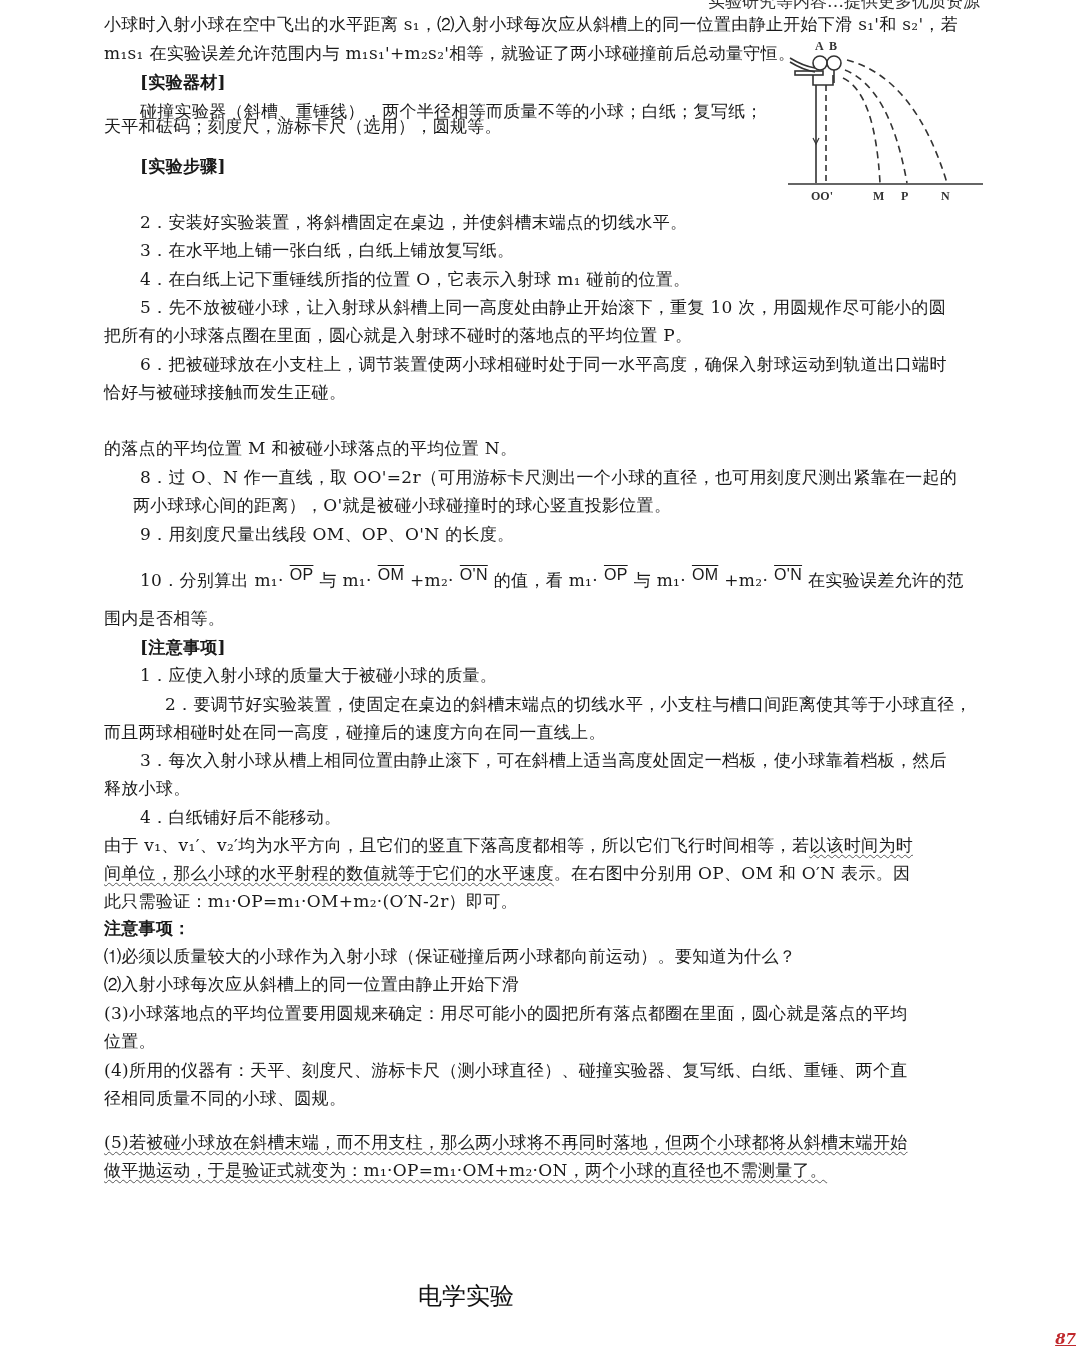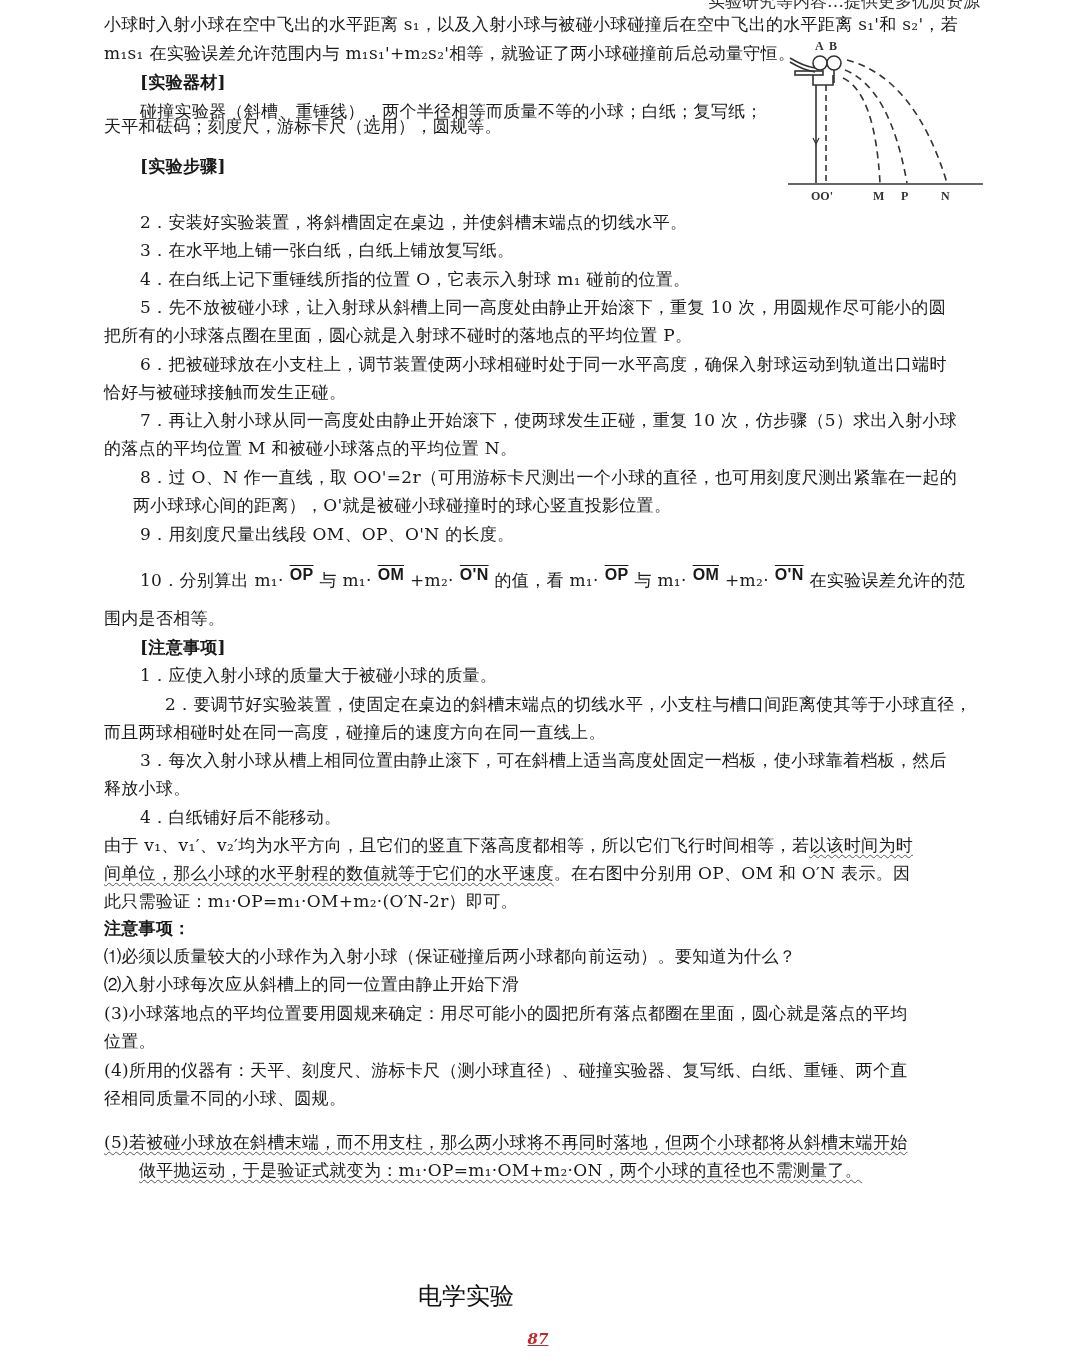--- a/index.html
+++ b/index.html
@@ -4,36 +4,36 @@
 <style>
   html, body { margin:0; padding:0; background:#ffffff; }
   body { width:1080px; height:1371px; position:relative; overflow:hidden;
          font-family:"DejaVu Serif","Liberation Serif",serif; color:#1a1a1a; }
   .page { position:absolute; left:0; top:0; width:1080px; height:1371px; }
   .line { position:absolute; left:104px; font-size:17px; line-height:20px; white-space:nowrap; letter-spacing:0.3px; }
   .ind { left:140px; }
   .bold { font-weight:bold; }
   .header-cut { position:absolute; top:-10px; right:100px; font-size:17px; color:#333; white-space:nowrap; }
   .wavy { text-decoration: underline wavy #555; text-decoration-thickness:1px; text-underline-offset:3px; }
-  .ovl { text-decoration: overline; font-family:"Liberation Sans",sans-serif; position:relative; top:-6px; margin:0 6px; font-size:16px;font-weight:bold; }
+  .ovl { text-decoration: overline; font-family:"Liberation Sans",sans-serif; position:relative; top:-6px; margin:0 6px; font-size:16px; }
   .section-title { position:absolute; top:1280px; left:0; width:932px; text-align:center;
                    font-family:"DejaVu Sans","Liberation Sans",sans-serif; font-size:24px; color:#111; }
-  .page-num { position:absolute; top:1330px; left:0; width:1076px; text-align:center;
+  .page-num { position:absolute; top:1330px; left:0; width:1076px; text-align:right;
               font-size:15px; font-weight:bold; font-style:italic; color:#c0282c; }
   .page-num span { text-decoration: underline; }
   .diagram { position:absolute; left:785px; top:38px; width:200px; height:170px; }
 </style>
 </head>
 <body>
 
 <div class="page">
 
   <div class="header-cut">实验研究等内容…提供更多优质资源</div>
 
-  <div class="line" style="top:14px;">小球时入射小球在空中飞出的水平距离 s₁，以及入射小球与被碰小球碰撞后在空中飞出的水平距离 s₁'和 s₂'，若</div>
+  <div class="line" style="top:14px;">小球时入射小球在空中飞出的水平距离 s₁，⑵入射小球每次应从斜槽上的同一位置由静止开始下滑 s₁'和 s₂'，若</div>
   <div class="line" style="top:43px;">m₁s₁ 在实验误差允许范围内与 m₁s₁'+m₂s₂'相等，就验证了两小球碰撞前后总动量守恒。</div>
 
   <div class="diagram">
     <svg width="200" height="170" viewBox="0 0 200 170">
       <g stroke="#333" fill="none" stroke-width="1.6">
         <path d="M5 20 Q18 28 30 30"></path>
         <path d="M5 24 Q18 32 30 34"></path>
         <rect x="10" y="33" width="28" height="4"></rect>
         <path d="M28 37 L28 47 L48 47 L48 37"></path>
         <circle cx="35" cy="25" r="7"></circle>
@@ -63,21 +63,20 @@
   <div class="line" style="top:116px;">天平和砝码；刻度尺，游标卡尺（选用），圆规等。</div>
 
   <div class="line ind bold" style="top:156px;">[实验步骤]</div>
   <div class="line ind" style="top:212px;">2．安装好实验装置，将斜槽固定在桌边，并使斜槽末端点的切线水平。</div>
   <div class="line ind" style="top:240px;">3．在水平地上铺一张白纸，白纸上铺放复写纸。</div>
   <div class="line ind" style="top:269px;">4．在白纸上记下重锤线所指的位置 O，它表示入射球 m₁ 碰前的位置。</div>
   <div class="line ind" style="top:297px;">5．先不放被碰小球，让入射球从斜槽上同一高度处由静止开始滚下，重复 10 次，用圆规作尽可能小的圆</div>
   <div class="line" style="top:325px;">把所有的小球落点圈在里面，圆心就是入射球不碰时的落地点的平均位置 P。</div>
   <div class="line ind" style="top:354px;">6．把被碰球放在小支柱上，调节装置使两小球相碰时处于同一水平高度，确保入射球运动到轨道出口端时</div>
   <div class="line" style="top:382px;">恰好与被碰球接触而发生正碰。</div>
-  <div class="line ind" style="top:410px;">7．再让入射小球从同一高度处由静止开始滚下，使两球发生正碰，重复 10 次，仿步骤（5）求出入射小球</div>
   <div class="line" style="top:438px;">的落点的平均位置 M 和被碰小球落点的平均位置 N。</div>
   <div class="line ind" style="top:467px;">8．过 O、N 作一直线，取 OO'=2r（可用游标卡尺测出一个小球的直径，也可用刻度尺测出紧靠在一起的</div>
   <div class="line" style="top:495px;margin-left:29px;">两小球球心间的距离），O'就是被碰小球碰撞时的球心竖直投影位置。</div>
   <div class="line ind" style="top:524px;">9．用刻度尺量出线段 OM、OP、O'N 的长度。</div>
 
   <div class="line ind" style="top:570px;">
     <span>10．分别算出 m₁·</span><span class="ovl">OP</span><span>与 m₁·</span><span class="ovl">OM</span><span>+m₂·</span><span class="ovl">O'N</span><span>的值，看 m₁·</span><span class="ovl">OP</span><span>与 m₁·</span><span class="ovl">OM</span><span>+m₂·</span><span class="ovl">O'N</span><span>在实验误差允许的范</span>
   </div>
   <div class="line" style="top:608px;">围内是否相等。</div>
 
@@ -98,17 +97,17 @@
   <div class="line" style="top:891px;">此只需验证：m₁·OP=m₁·OM+m₂·(O′N-2r）即可。</div>
 
   <div class="line bold" style="top:918px;">注意事项：</div>
   <div class="line" style="top:946px;">⑴必须以质量较大的小球作为入射小球（保证碰撞后两小球都向前运动）。要知道为什么？</div>
   <div class="line" style="top:974px;">⑵入射小球每次应从斜槽上的同一位置由静止开始下滑</div>
   <div class="line" style="top:1003px;">(3)小球落地点的平均位置要用圆规来确定：用尽可能小的圆把所有落点都圈在里面，圆心就是落点的平均</div>
   <div class="line" style="top:1031px;">位置。</div>
   <div class="line" style="top:1060px;">(4)所用的仪器有：天平、刻度尺、游标卡尺（测小球直径）、碰撞实验器、复写纸、白纸、重锤、两个直</div>
   <div class="line" style="top:1088px;">径相同质量不同的小球、圆规。</div>
   <div class="line wavy" style="top:1132px;">(5)若被碰小球放在斜槽末端，而不用支柱，那么两小球将不再同时落地，但两个小球都将从斜槽末端开始</div>
-  <div class="line wavy" style="top:1160px;margin-left:35px;">做平抛运动，于是验证式就变为：m₁·OP=m₁·OM+m₂·ON，两个小球的直径也不需测量了。</div>
+  <div class="line wavy" style="top:1160px;">做平抛运动，于是验证式就变为：m₁·OP=m₁·OM+m₂·ON，两个小球的直径也不需测量了。</div>
 
   <div class="section-title">电学实验</div>
   <div class="page-num"><span>87</span></div>
 </div>
 
 </body></html>

